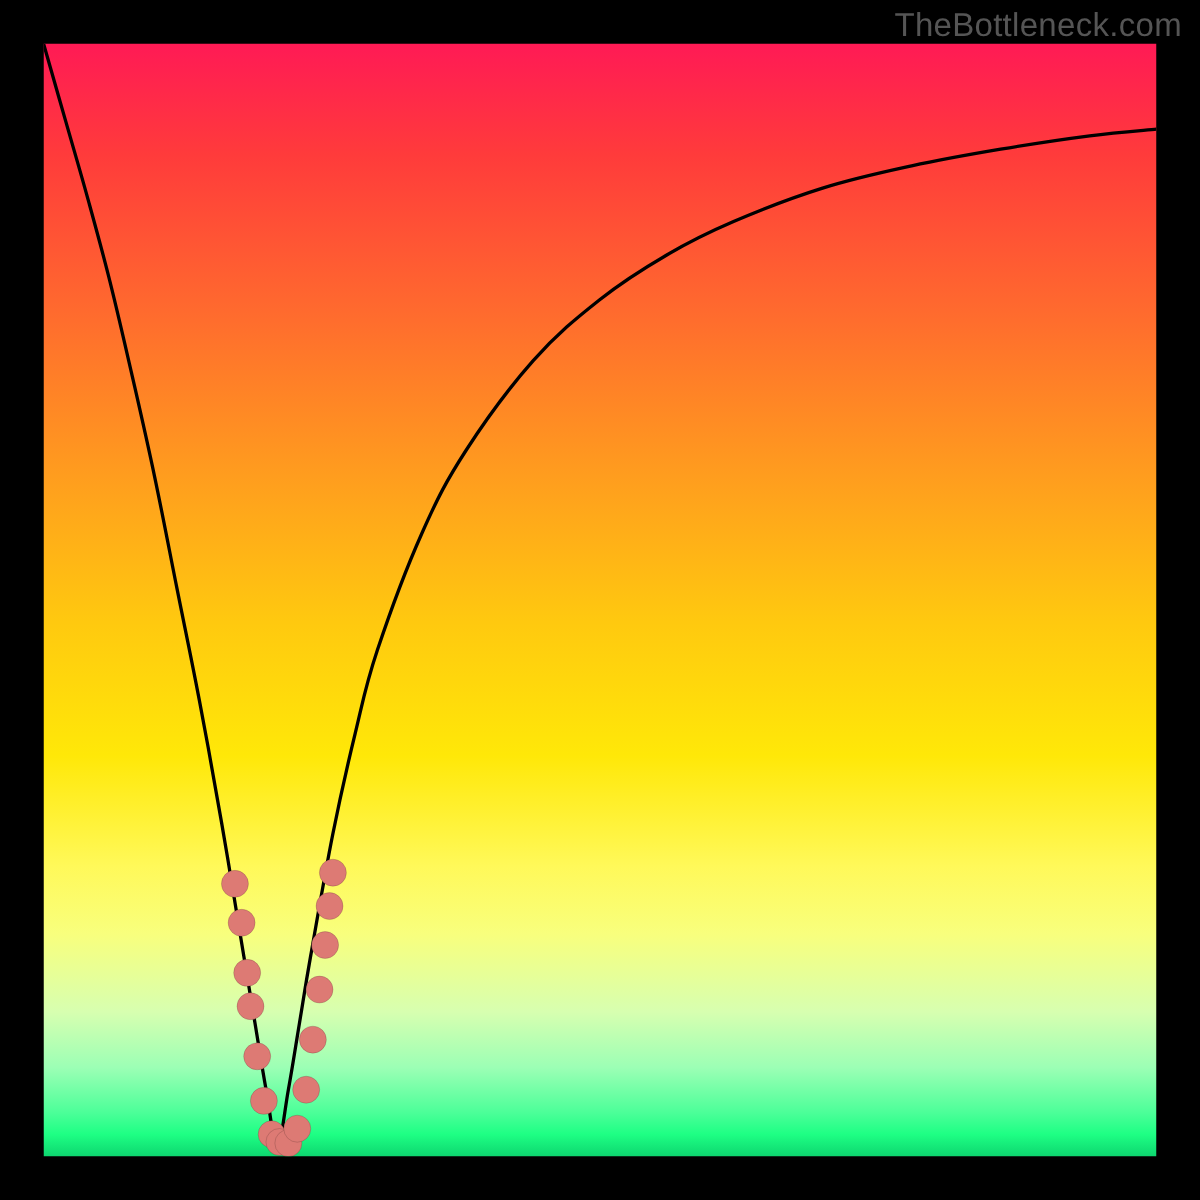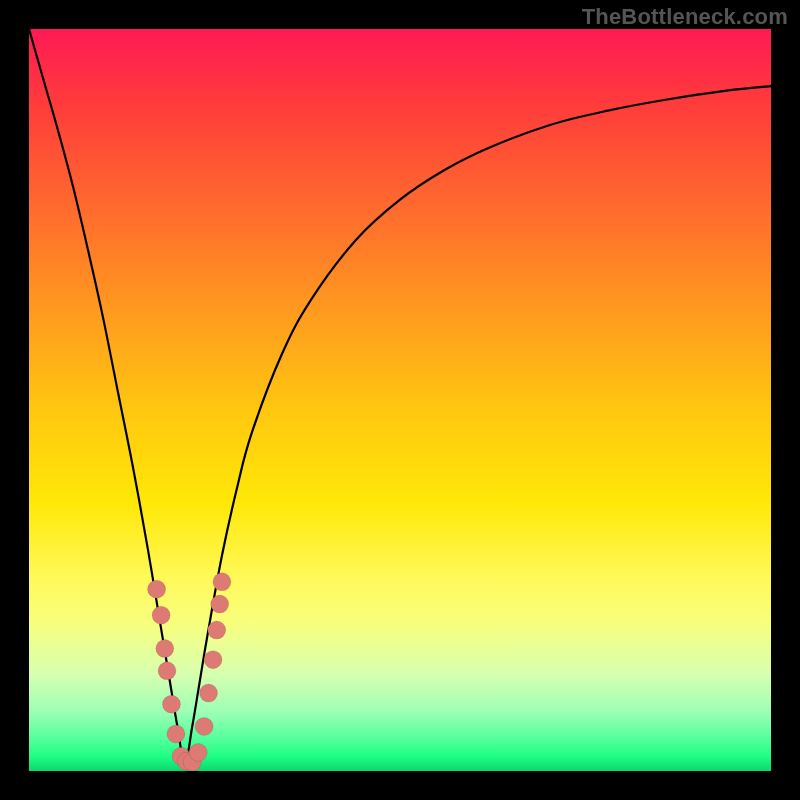--- a/index.html
+++ b/index.html
@@ -8,21 +8,20 @@
     width: 800px;
     height: 800px;
     overflow: hidden;
     background: #000;
     font-family: Arial, Helvetica, sans-serif;
   }
   .frame {
     position: absolute;
     inset: 0;
     background: #000;
-    font-weight: bold;
   }
   .plot-area {
     position: absolute;
     left: 29px;
     top: 29px;
     width: 742px;
     height: 742px;
     overflow: hidden;
   }
   .gradient {

